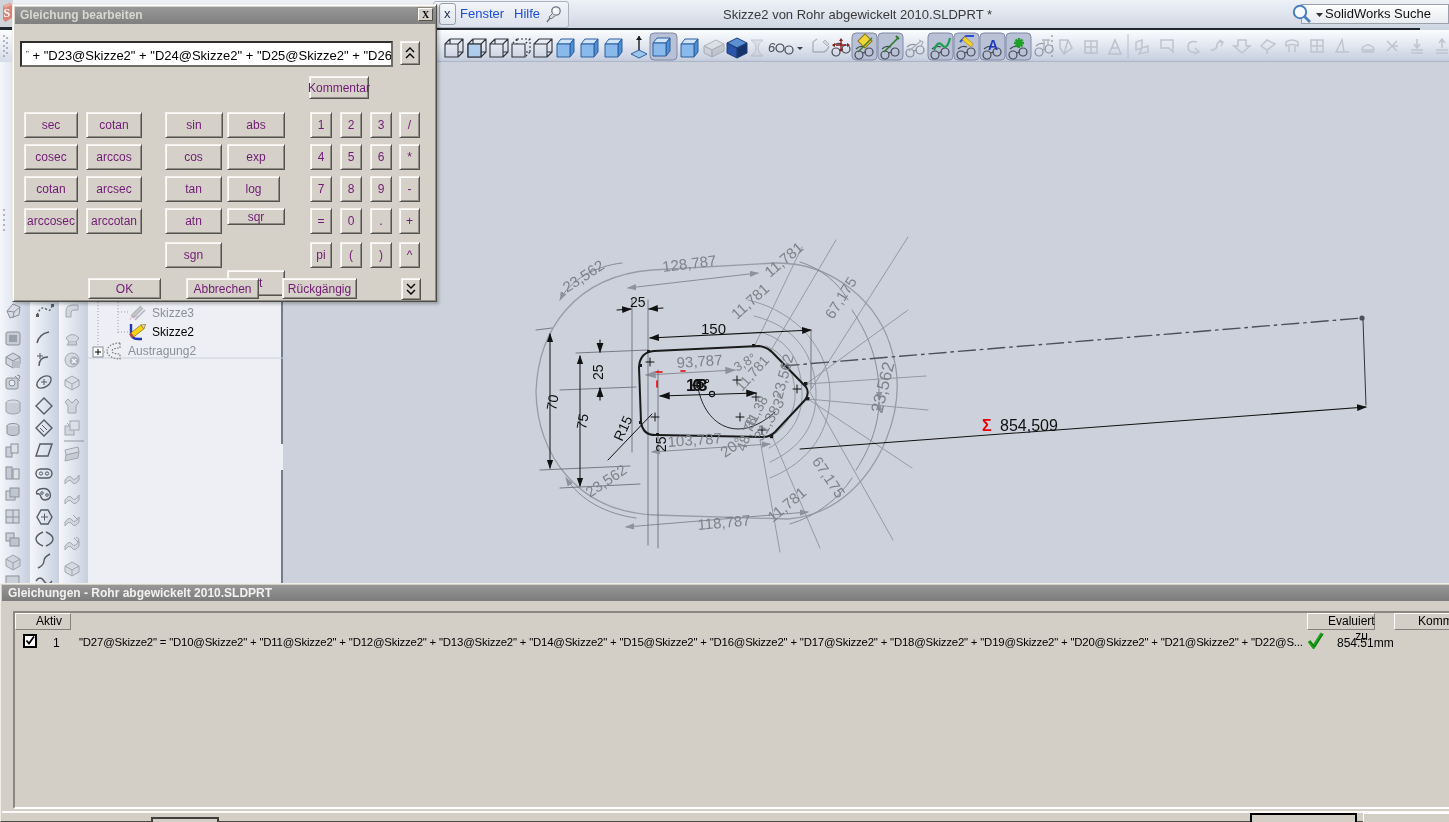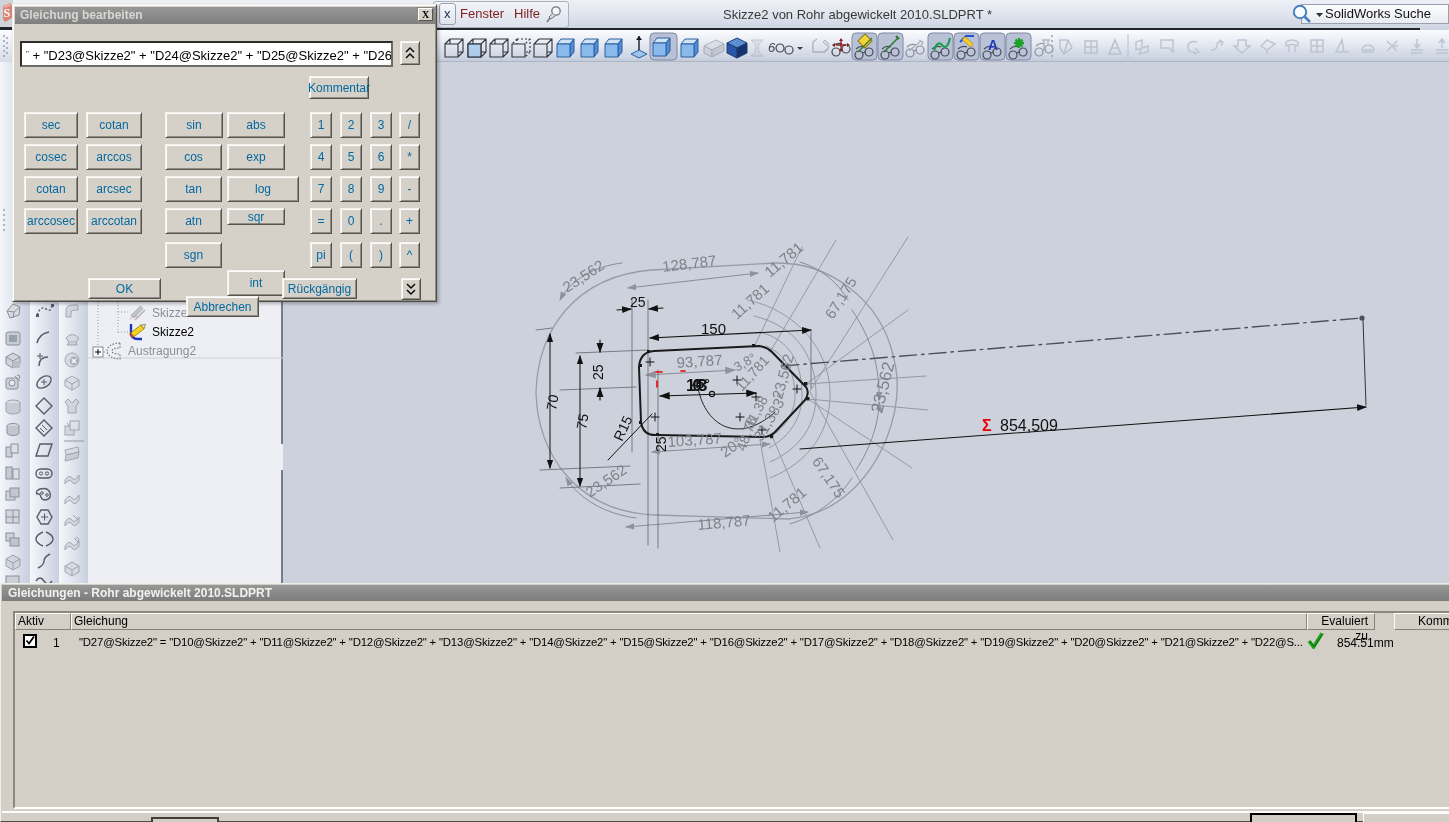--- a/index.html
+++ b/index.html
@@ -1,45 +1,45 @@
 <!DOCTYPE html>
 <html><head><meta charset="utf-8">
 <style>
 * { margin:0; padding:0; box-sizing:border-box; }
 html,body { width:1449px; height:822px; overflow:hidden; font-family:"Liberation Sans", sans-serif; }
 body { position:relative; background:#cdd1db; }
 .abs { position:absolute; }
 
-.b3 { position:absolute; background:#d5d1c8; border:1px solid; border-color:#f4f2ee #55534e #55534e #f4f2ee; box-shadow: inset 1px 1px 0 #fdfcfb, inset -1px -1px 0 #8f8d87; font:12px "Liberation Sans",sans-serif; color:#0369a1; display:flex; align-items:center; justify-content:center; }
+.b3 { position:absolute; background:#d5d1c8; border:1px solid; border-color:#f4f2ee #55534e #55534e #f4f2ee; box-shadow: inset 1px 1px 0 #fdfcfb, inset -1px -1px 0 #8f8d87; font:12px "Liberation Sans",sans-serif; color:#701a75; display:flex; align-items:center; justify-content:center; }
 
 #titlebar { position:absolute; left:0; top:0; width:1449px; height:30px; background:linear-gradient(180deg,#eef1f6 0%,#dde2ec 55%,#ccd3e1 100%); }
 #titledark { position:absolute; left:430px; top:28px; width:990px; height:3px; background:#20252e; }
 #menugrp { position:absolute; left:433px; top:1px; width:136px; height:27px; border:1px solid #aab1bf; border-radius:3px; background:linear-gradient(180deg,#f2f4f8,#dce1ec); }
-.mitem { position:absolute; top:6px; font:13px "Liberation Sans",sans-serif; color:#7f1d1d; }
+.mitem { position:absolute; top:6px; font:13px "Liberation Sans",sans-serif; color:#1d4ed8; }
 #apptitle { position:absolute; left:723px; top:7px; font:13px "Liberation Sans",sans-serif; color:#3a3a3a; }
 #search { position:absolute; left:1325px; top:6px; width:122px; font:13px "Liberation Sans",sans-serif; color:#111; }
 
 #toolbar { position:absolute; left:0; top:30px; width:1449px; height:32px; background:linear-gradient(180deg,#fbfcfe 0%,#e2e7f0 50%,#ccd3e2 90%,#c3cbdc 100%); border-bottom:1px solid #aeb6c6; }
 
 .vbar { position:absolute; top:62px; height:521px; width:29px; background:linear-gradient(90deg,#f4f6fa 0%,#dde2ec 55%,#c8cfdf 100%); }
 
 #tree { position:absolute; left:88px; top:62px; width:195px; height:521px; background:#edeff5; border-right:2px solid #747d90; }
 .titem { position:absolute; font:12px "Liberation Sans",sans-serif; }
 
 #canvas { position:absolute; left:283px; top:62px; width:1166px; height:521px; background:#cdd1db; }
 
 #dlg { position:absolute; left:12px; top:4px; width:425px; height:298px; background:#d5d1c8; border:1px solid; border-color:#f0eee9 #4e4c47 #4e4c47 #f0eee9; box-shadow: inset 1px 1px 0 #fff, inset -1px -1px 0 #8f8d87, 2px 2px 3px rgba(0,0,0,.25); }
 #dlgtitle { position:absolute; left:2px; top:2px; width:421px; height:17px; background:linear-gradient(180deg,#989898,#7f7f7f); color:#d9d7d2; font:bold 12px "Liberation Sans",sans-serif; line-height:17px; padding-left:5px; }
 #dlgclose { position:absolute; right:3px; top:3px; width:15px; height:13px; background:#d5d1c8; border:1px solid; border-color:#fff #55534e #55534e #fff; box-shadow:0 0 0 1px #8a887f; font:bold 10px "Liberation Serif",serif; text-align:center; line-height:12px; color:#000; }
 #dlgfield { position:absolute; left:7px; top:36px; width:373px; height:26px; background:#fff; border:2px solid; border-color:#2e2d2b #6e6c67 #6e6c67 #2e2d2b; font:13px "Liberation Sans",sans-serif; line-height:22px; padding-left:4px; white-space:nowrap; overflow:hidden; }
 
 #eqwin { position:absolute; left:0; top:583px; width:1456px; height:239px; background:#d3cfc6; border:1px solid; border-color:#f0eee9 #4e4c47 #4e4c47 #f0eee9; }
 #eqtitle { position:absolute; left:1px; top:1px; width:1454px; height:16px; background:linear-gradient(180deg,#979797,#7c7c7c); color:#f2f1ef; font:bold 12px "Liberation Sans",sans-serif; line-height:16px; padding-left:6px; }
 #eqlist { position:absolute; left:12px; top:27px; width:1444px; height:198px; background:#d3cfc6; border:2px solid; border-color:#8a8880 #fff #fff #8a8880; }
-.hcell { position:absolute; top:0; height:17px; background:#d3cfc6; border:1px solid; border-color:#fdfcfa #84827b #84827b #fdfcfa; font:12px "Liberation Sans",sans-serif; line-height:15px; padding-left:2px; }
+.hcell { position:absolute; top:0; height:17px; background:#d3cfc6; border:1px solid; border-color:#fdfcfa #84827b #84827b #fdfcfa; font:12px "Liberation Sans",sans-serif; line-height:15px; padding-left:20px; }
 </style></head>
 <body>
 
 <div id="titlebar"></div>
 <div id="titledark"></div>
 <div id="menugrp"></div>
 <div class="abs" style="left:439px; top:3px; width:17px; height:22px; border:1px solid #98a0b0; border-radius:3px; background:linear-gradient(180deg,#f6f8fb,#dfe4ee);"></div>
 <div class="mitem" style="left:444px; color:#1d2a4a;">x</div>
 <div class="mitem" style="left:460px;">Fenster</div>
 <div class="mitem" style="left:514px;">Hilfe</div>
@@ -592,21 +592,20 @@
   <text x="692" y="388" font-size="13px" font-weight="bold">4<tspan dx="-2">5</tspan>°</text>
   <text x="1000" y="431" font-size="16px">854,509</text>
   <text x="982" y="431" font-size="16px" font-weight="bold" fill="#e00">Σ</text>
  </g>
 </svg>
 
 <div id="eqwin">
   <div id="eqtitle">Gleichungen - Rohr abgewickelt 2010.SLDPRT</div>
   <div id="eqlist">
     <div class="hcell" style="left:0px; width:56px;">Aktiv</div>
-    <div class="hcell" style="left:56px; width:1236px;">Gleichung</div>
     <div class="hcell" style="left:1292px; width:68px; text-align:right; padding-right:6px;">Evaluiert zu</div>
     <div class="hcell" style="left:1379px; width:58px; padding-left:23px; overflow:hidden;">Kommentare</div>
     <div style="position:absolute; left:8px; top:21px; width:14px; height:14px; background:#fff; border:2px solid #000;">
         <svg width="10" height="10" viewBox="0 0 10 10" style="display:block;">
           <path d="M1.5 4.5 L4 7.5 L9 0.5" fill="none" stroke="#000" stroke-width="1.8"></path>
         </svg>
       </div>
     <div style="position:absolute; left:38px; top:23px; font:12px 'Liberation Sans',sans-serif;">1</div>
     <div style="position:absolute; left:64px; top:23px; font:11.4px 'Liberation Sans',sans-serif; letter-spacing:-0.2px; white-space:nowrap; overflow:hidden; width:1228px;">"D27@Skizze2" = "D10@Skizze2" + "D11@Skizze2" + "D12@Skizze2" + "D13@Skizze2" + "D14@Skizze2" + "D15@Skizze2" + "D16@Skizze2" + "D17@Skizze2" + "D18@Skizze2" + "D19@Skizze2" + "D20@Skizze2" + "D21@Skizze2" + "D22@S...</div>
     <svg style="position:absolute; left:1292px; top:19px;" width="17" height="17" viewBox="0 0 17 17">
@@ -663,21 +662,21 @@
   <div class="b3" style="left:73px; top:107px; width:56px; height:26px;">cotan</div>
   <div class="b3" style="left:152px; top:107px; width:58px; height:26px;">sin</div>
   <div class="b3" style="left:214px; top:107px; width:58px; height:26px;">abs</div>
   <div class="b3" style="left:11px; top:139px; width:54px; height:26px;">cosec</div>
   <div class="b3" style="left:73px; top:139px; width:56px; height:26px;">arccos</div>
   <div class="b3" style="left:152px; top:139px; width:57px; height:26px;">cos</div>
   <div class="b3" style="left:214px; top:139px; width:58px; height:26px;">exp</div>
   <div class="b3" style="left:11px; top:171px; width:54px; height:26px;">cotan</div>
   <div class="b3" style="left:73px; top:171px; width:56px; height:26px;">arcsec</div>
   <div class="b3" style="left:152px; top:171px; width:57px; height:26px;">tan</div>
-  <div class="b3" style="left:214px; top:171px; width:72px; height:26px;">log</div>
+  <div class="b3" style="left:214px; top:171px; width:53px; height:26px;">log</div>
   <div class="b3" style="left:11px; top:203px; width:54px; height:26px;">arccosec</div>
   <div class="b3" style="left:73px; top:203px; width:56px; height:26px;">arccotan</div>
   <div class="b3" style="left:152px; top:203px; width:57px; height:26px;">atn</div>
   <div class="b3" style="left:214px; top:203px; width:58px; height:17px;">sqr</div>
   <div class="b3" style="left:152px; top:237px; width:57px; height:26px;">sgn</div>
   <div class="b3" style="left:214px; top:237px; width:58px; height:26px;margin-top:28px;">int</div>
 
   <div class="b3" style="left:297px; top:107px; width:22px; height:26px;">1</div>
   <div class="b3" style="left:327px; top:107px; width:22px; height:26px;">2</div>
   <div class="b3" style="left:357px; top:107px; width:22px; height:26px;">3</div>
@@ -693,20 +692,20 @@
   <div class="b3" style="left:297px; top:203px; width:22px; height:26px;">=</div>
   <div class="b3" style="left:327px; top:203px; width:22px; height:26px;">0</div>
   <div class="b3" style="left:357px; top:203px; width:22px; height:26px;">.</div>
   <div class="b3" style="left:386px; top:203px; width:21px; height:26px;">+</div>
   <div class="b3" style="left:297px; top:237px; width:22px; height:26px;">pi</div>
   <div class="b3" style="left:327px; top:237px; width:22px; height:26px;">(</div>
   <div class="b3" style="left:357px; top:237px; width:22px; height:26px;">)</div>
   <div class="b3" style="left:386px; top:237px; width:21px; height:26px;">^</div>
 
   <div class="b3" style="left:75px; top:273px; width:73px; height:21px;">OK</div>
-  <div class="b3" style="left:173px; top:273px; width:73px; height:21px;margin-top:18px;">Abbrechen</div>
+  <div class="b3" style="left:173px; top:273px; width:73px; height:21px;">Abbrechen</div>
   <div class="b3" style="left:269px; top:273px; width:75px; height:21px;text-align:right;">Rückgängig</div>
   <div class="b3" style="left:388px; top:273px; width:20px; height:22px;">
       <svg width="10" height="12" viewBox="0 0 10 12">
         <path d="M1 1 L5 5 L9 1 M1 7 L5 11 L9 7" fill="none" stroke="#000" stroke-width="1.4"></path>
       </svg>
     </div>
 </div>
 
 </body></html>

